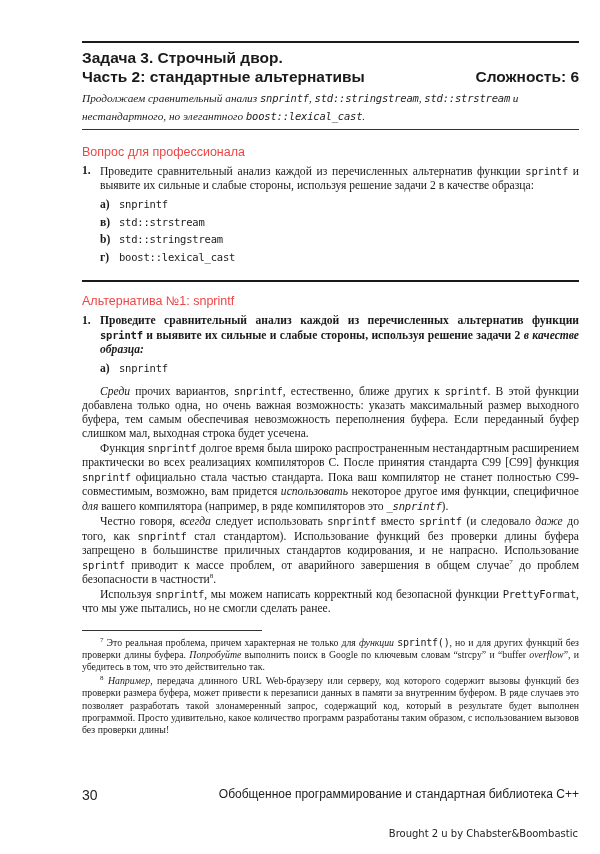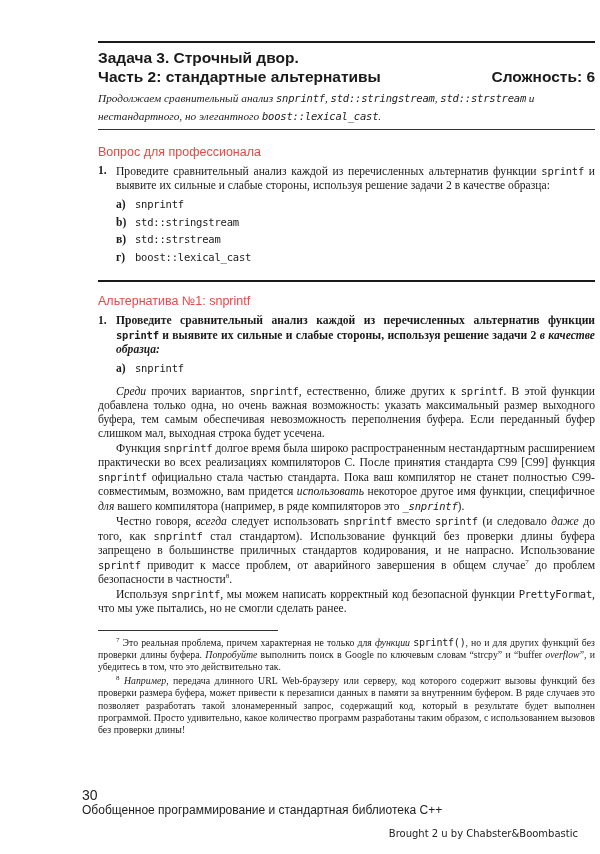--- a/index.html
+++ b/index.html
@@ -1,39 +1,39 @@
 <!DOCTYPE html>
 <html><head>
 <meta charset="utf-8">
 <style>
   html, body { margin: 0; padding: 0; background: #ffffff; }
   body { width: 600px; height: 854px; position: relative; overflow: hidden; color: #1a1a1a;
          font-family: "Liberation Serif", serif; }
-  .page { position: absolute; left: 82px; top: 0; width: 497px; margin-left: 16px; }
+  .page { position: absolute; left: 82px; top: 0; width: 497px; }
   .rule { height: 2px; background: #1a1a1a; }
   .rule-thin { height: 1px; background: #333; }
   .mono { font-family: "DejaVu Sans Mono", monospace; font-size: 10.5px; letter-spacing: -0.2px; }
   .task-title { font-family: "Liberation Sans", sans-serif; font-weight: bold; font-size: 15.5px; line-height: 19px; }
   .task-row { display: flex; justify-content: space-between; }
   .intro { font-style: italic; font-size: 11.3px; line-height: 18px; color: #222; margin: 3px 0 4px 0; }
   .intro .mono { font-style: italic; }
   .h-small { font-family: "Liberation Sans", sans-serif; font-size: 12.5px; color: #ef4444; }
   .h-big { font-family: "Liberation Sans", sans-serif; font-weight: bold; font-size: 16px; }
   .q { display: flex; font-size: 11.6px; line-height: 14px; text-align: justify; }
   .q .num { width: 18px; flex: none; font-weight: bold; }
   .q .txt { flex: 1; }
   .q.bold .txt { font-weight: bold; }
   .sub { margin-left: 18px; font-size: 11.6px; line-height: 17.5px; }
   .sub .lbl { font-weight: bold; display: inline-block; width: 16px; }
   p { margin: 0; font-size: 11.6px; line-height: 14px; text-align: justify; text-indent: 18px; }
   .fn { font-size: 9.8px; line-height: 12.2px; text-align: justify; text-indent: 18px; margin: 0 0 2px 0; }
   .fn .mono { font-size: 10px; }
   sup { font-size: 7px; line-height: 0; }
-  .footer { position: absolute; left: 82px; top: 787px; width: 497px; display: flex; 
-            font-family: "Liberation Sans", sans-serif; font-size: 12px; color: #222; flex-direction: column; }
+  .footer { position: absolute; left: 82px; top: 787px; width: 497px; display: flex; justify-content: space-between;
+            font-family: "Liberation Sans", sans-serif; font-size: 12px; color: #222; }
   .footer .pnum { font-size: 14px; }
   .credit { position: absolute; right: 22px; top: 828px; font-family: "DejaVu Sans", sans-serif; font-size: 10px; color: #222; }
 </style>
 </head>
 <body>
 
 <div class="page">
   <div style="height:41px"></div>
   <div class="rule"></div>
   <div style="height:5px"></div>
@@ -50,22 +50,22 @@
 
   <div style="height:15px"></div>
   <div class="h-small">Вопрос для профессионала</div>
   <div style="height:5px"></div>
   <div class="q">
     <span class="num">1.</span>
     <span class="txt"><span>Проведите сравнительный анализ каждой из перечисленных альтернатив функции </span><span class="mono">sprintf</span><span> и выявите их сильные и слабые стороны, используя решение задачи 2 в качестве образца:</span></span>
   </div>
   <div style="height:3px"></div>
   <div class="sub"><span class="lbl">а)</span> <span class="mono">snprintf</span></div>
+  <div class="sub"><span class="lbl">в)</span> <span class="mono">std::strstream</span></div>
   <div class="sub"><span class="lbl">b)</span> <span class="mono">std::stringstream</span></div>
-  <div class="sub"><span class="lbl">в)</span> <span class="mono">std::strstream</span></div>
   <div class="sub"><span class="lbl">г)</span> <span class="mono">boost::lexical_cast</span></div>
 
   <div style="height:14px"></div>
   <div class="rule"></div>
   <div style="height:5px"></div>
   <div style="height:7px"></div>
   <div class="h-small">Альтернатива №1: snprintf</div>
   <div style="height:6px"></div>
   <div class="q bold">
     <span class="num">1.</span>

